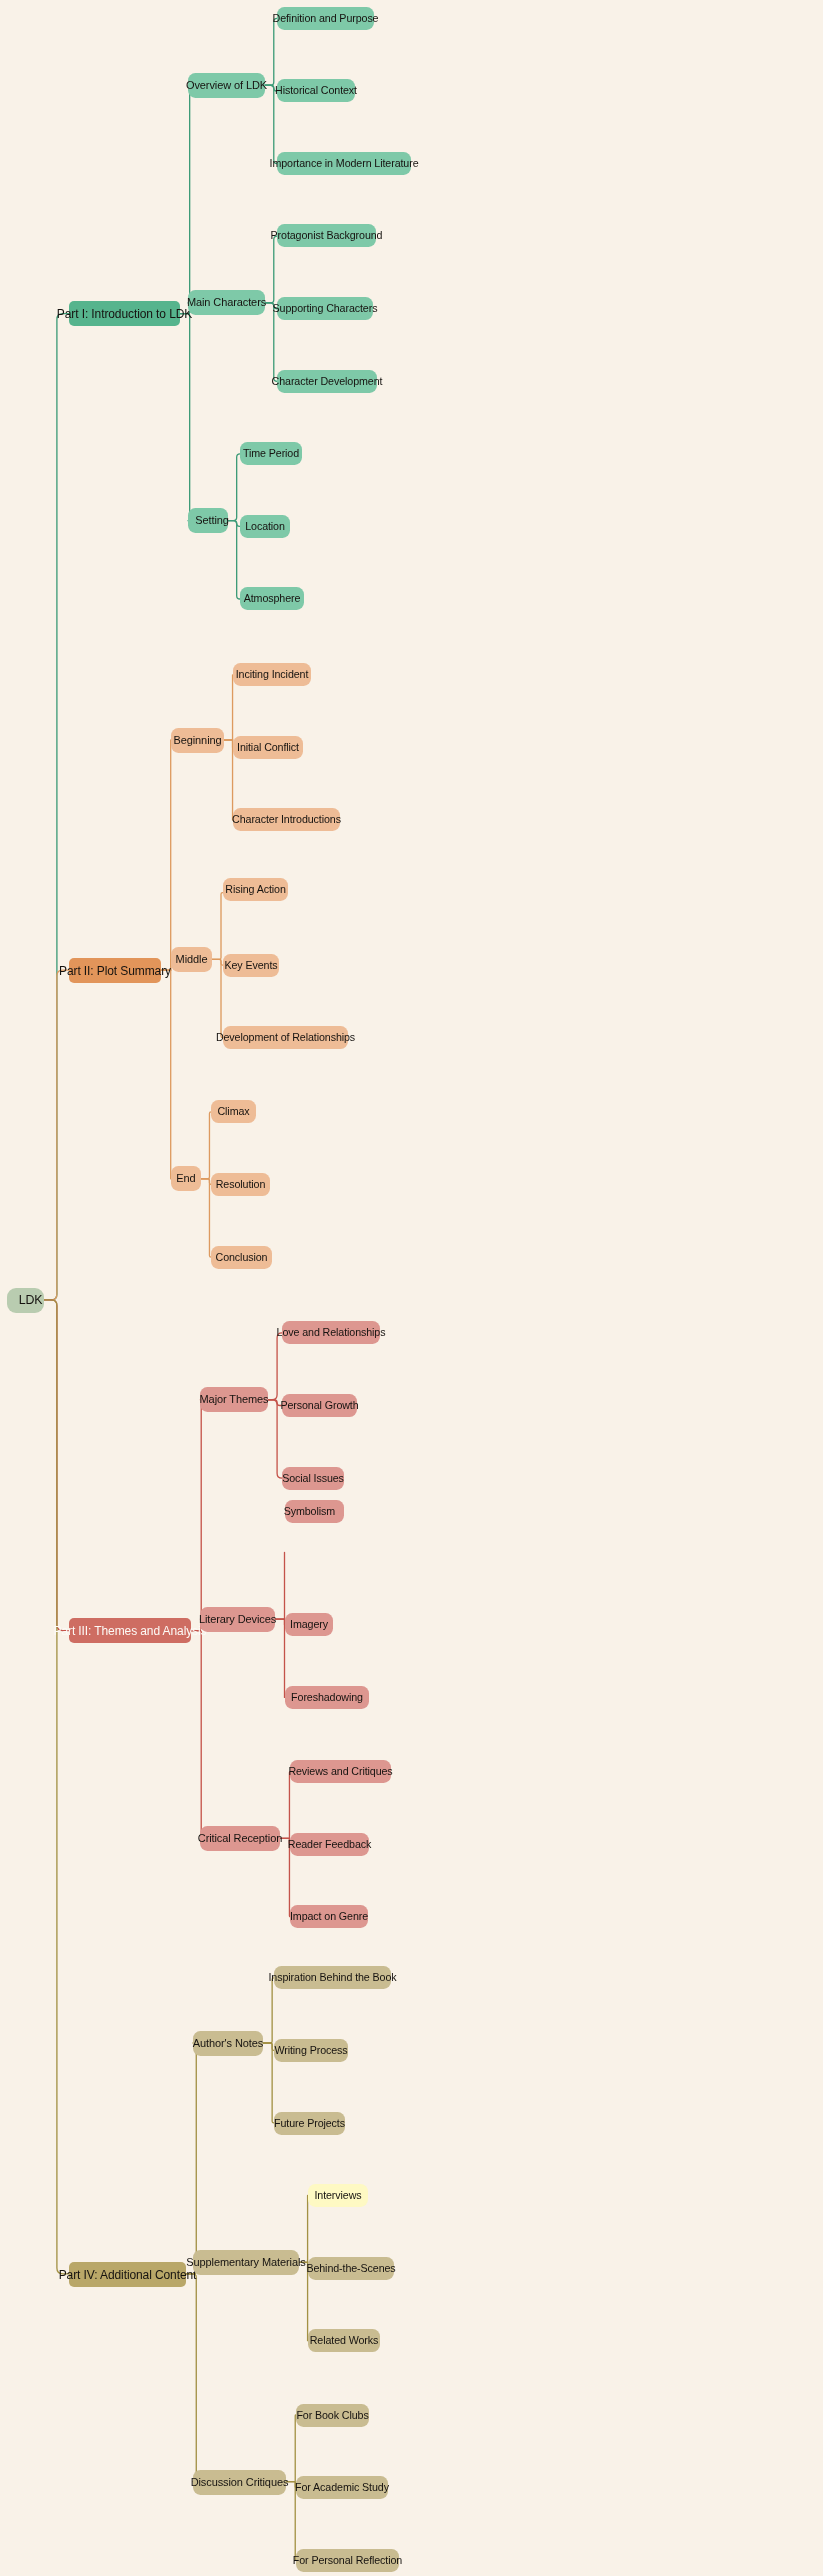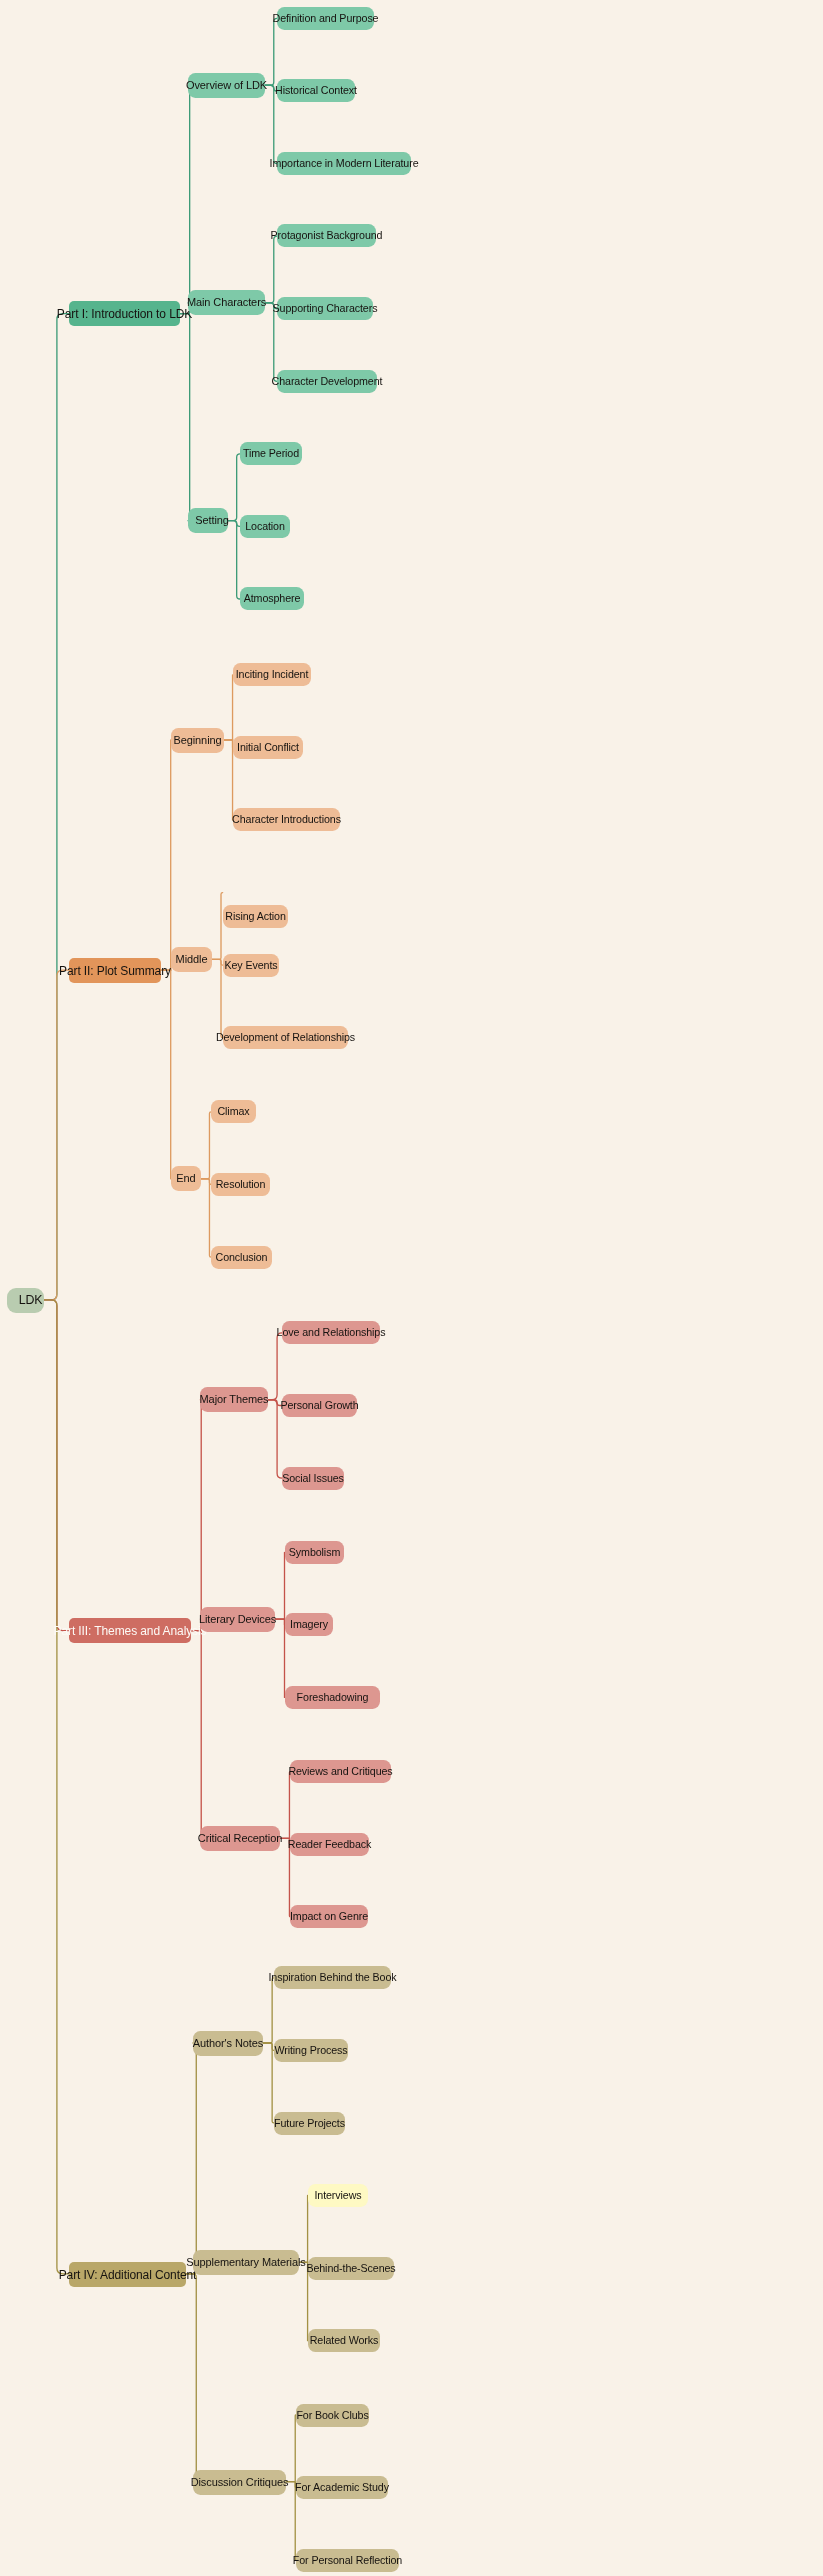--- a/index.html
+++ b/index.html
@@ -172,21 +172,21 @@
       </div>
       <div class="node lvl3" style="left: 233px; top: 736px; width: 70px; height: 23px; background: rgb(238, 188, 150);">
         <span>Initial Conflict</span>
       </div>
       <div class="node lvl3" style="left: 233px; top: 808px; width: 107px; height: 23px; background: rgb(238, 188, 150);">
         <span>Character Introductions</span>
       </div>
       <div class="node lvl2" style="left: 171px; top: 947px; width: 41px; height: 25px; background: rgb(238, 188, 150);">
         <span>Middle</span>
       </div>
-      <div class="node lvl3" style="left: 223px; top: 905px; width: 65px; height: 23px; background: rgb(238, 188, 150);">
+      <div class="node lvl3" style="left: 223px; top: 878px; width: 65px; height: 23px; background: rgb(238, 188, 150);">
         <span>Rising Action</span>
       </div>
       <div class="node lvl3" style="left: 223px; top: 954px; width: 56px; height: 23px; background: rgb(238, 188, 150);">
         <span>Key Events</span>
       </div>
       <div class="node lvl3" style="left: 223px; top: 1026px; width: 125px; height: 23px; background: rgb(238, 188, 150);">
         <span>Development of Relationships</span>
       </div>
       <div class="node lvl2" style="left: 171px; top: 1166px; width: 30px; height: 25px; background: rgb(238, 188, 150);">
         <span>End</span>
@@ -211,27 +211,27 @@
       </div>
       <div class="node lvl3" style="left: 282px; top: 1394px; width: 75px; height: 23px; background: rgb(221, 151, 144);">
         <span>Personal Growth</span>
       </div>
       <div class="node lvl3" style="left: 282px; top: 1467px; width: 62px; height: 23px; background: rgb(221, 151, 144);">
         <span>Social Issues</span>
       </div>
       <div class="node lvl2" style="left: 200px; top: 1607px; width: 75px; height: 25px; background: rgb(221, 151, 144);">
         <span>Literary Devices</span>
       </div>
-      <div class="node lvl3" style="left: 285px; top: 1541px; width: 59px; height: 23px; background: rgb(221, 151, 144);">
+      <div class="node lvl3" style="left: 285px; top: 1500px; width: 59px; height: 23px; background: rgb(221, 151, 144); justify-content: flex-end;">
         <span>Symbolism</span>
       </div>
       <div class="node lvl3" style="left: 285px; top: 1613px; width: 48px; height: 23px; background: rgb(221, 151, 144);">
         <span>Imagery</span>
       </div>
-      <div class="node lvl3" style="left: 285px; top: 1686px; width: 95px; height: 23px; background: rgb(221, 151, 144);">
+      <div class="node lvl3" style="left: 285px; top: 1686px; width: 84px; height: 23px; background: rgb(221, 151, 144);">
         <span>Foreshadowing</span>
       </div>
       <div class="node lvl2" style="left: 200px; top: 1826px; width: 80px; height: 25px; background: rgb(221, 151, 144);">
         <span>Critical Reception</span>
       </div>
       <div class="node lvl3" style="left: 290px; top: 1760px; width: 101px; height: 23px; background: rgb(221, 151, 144);">
         <span>Reviews and Critiques</span>
       </div>
       <div class="node lvl3" style="left: 290px; top: 1833px; width: 79px; height: 23px; background: rgb(221, 151, 144);">
         <span>Reader Feedback</span>

